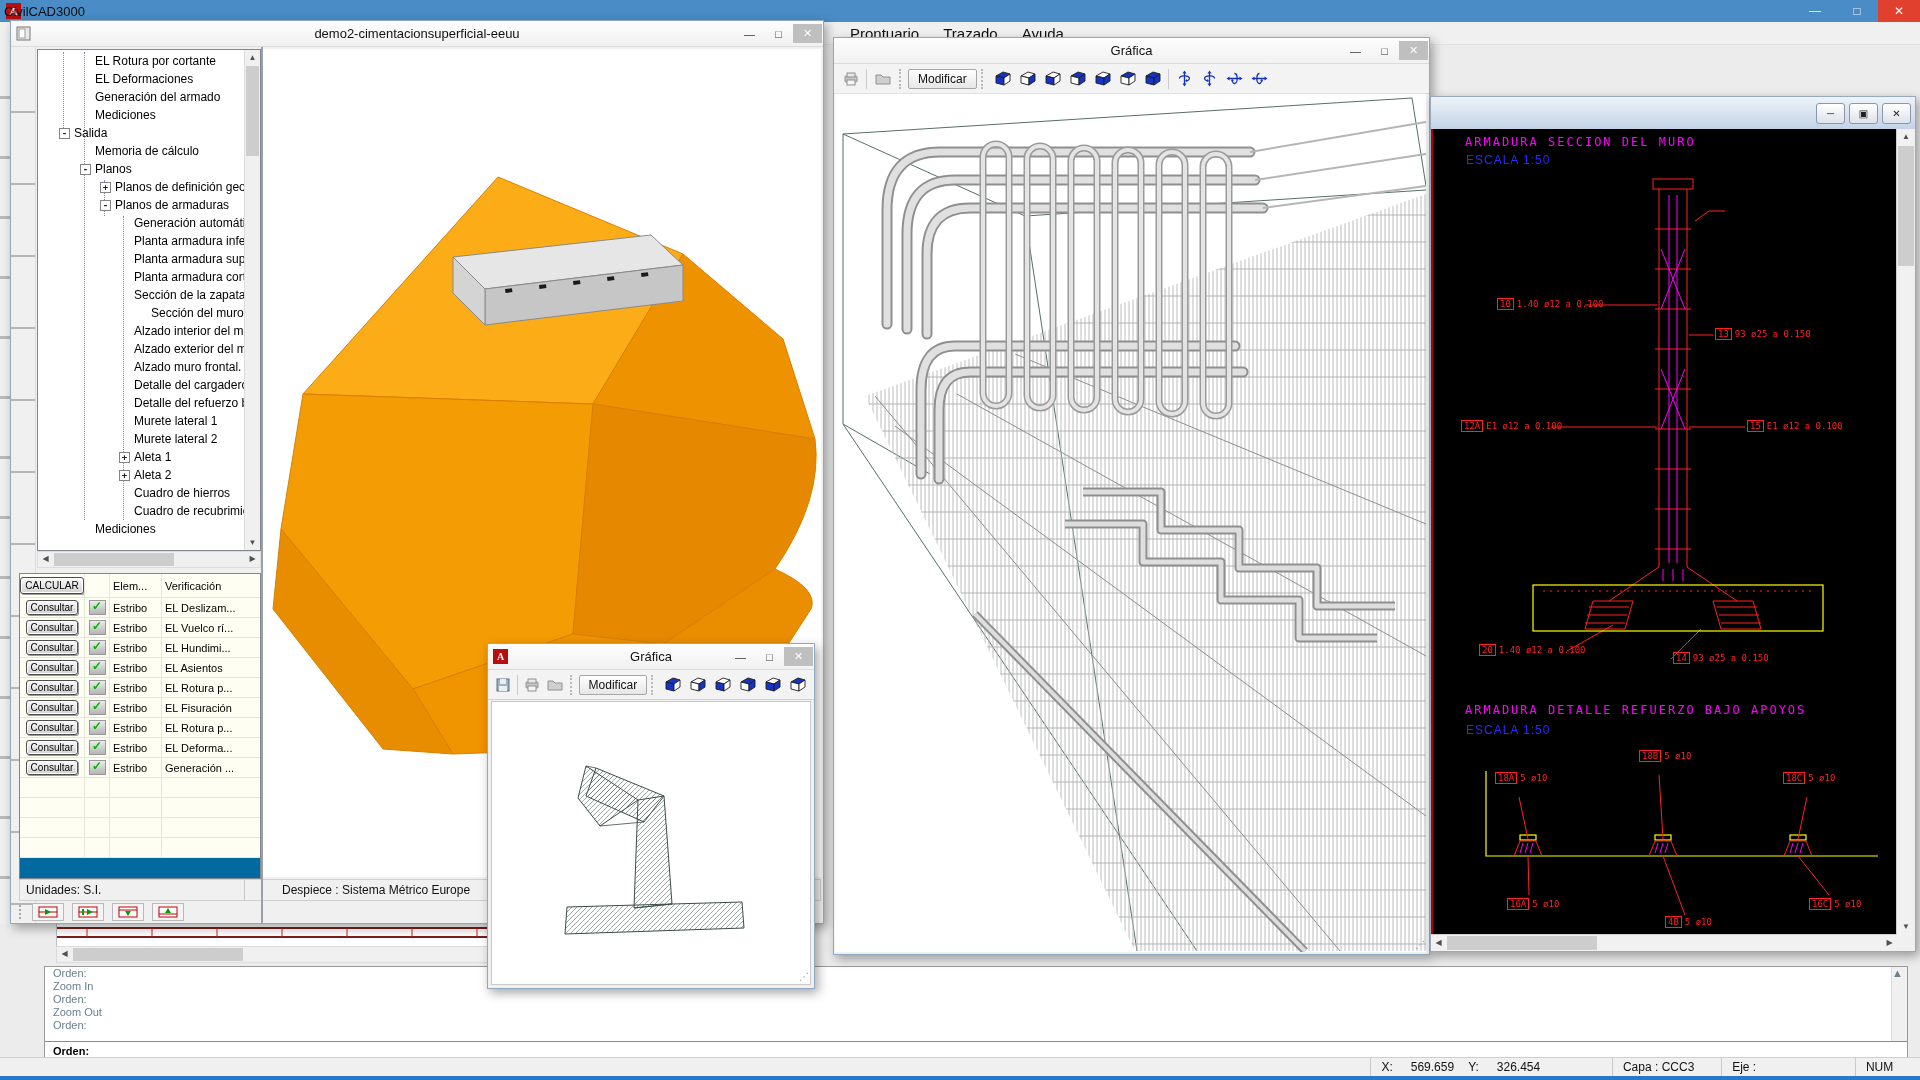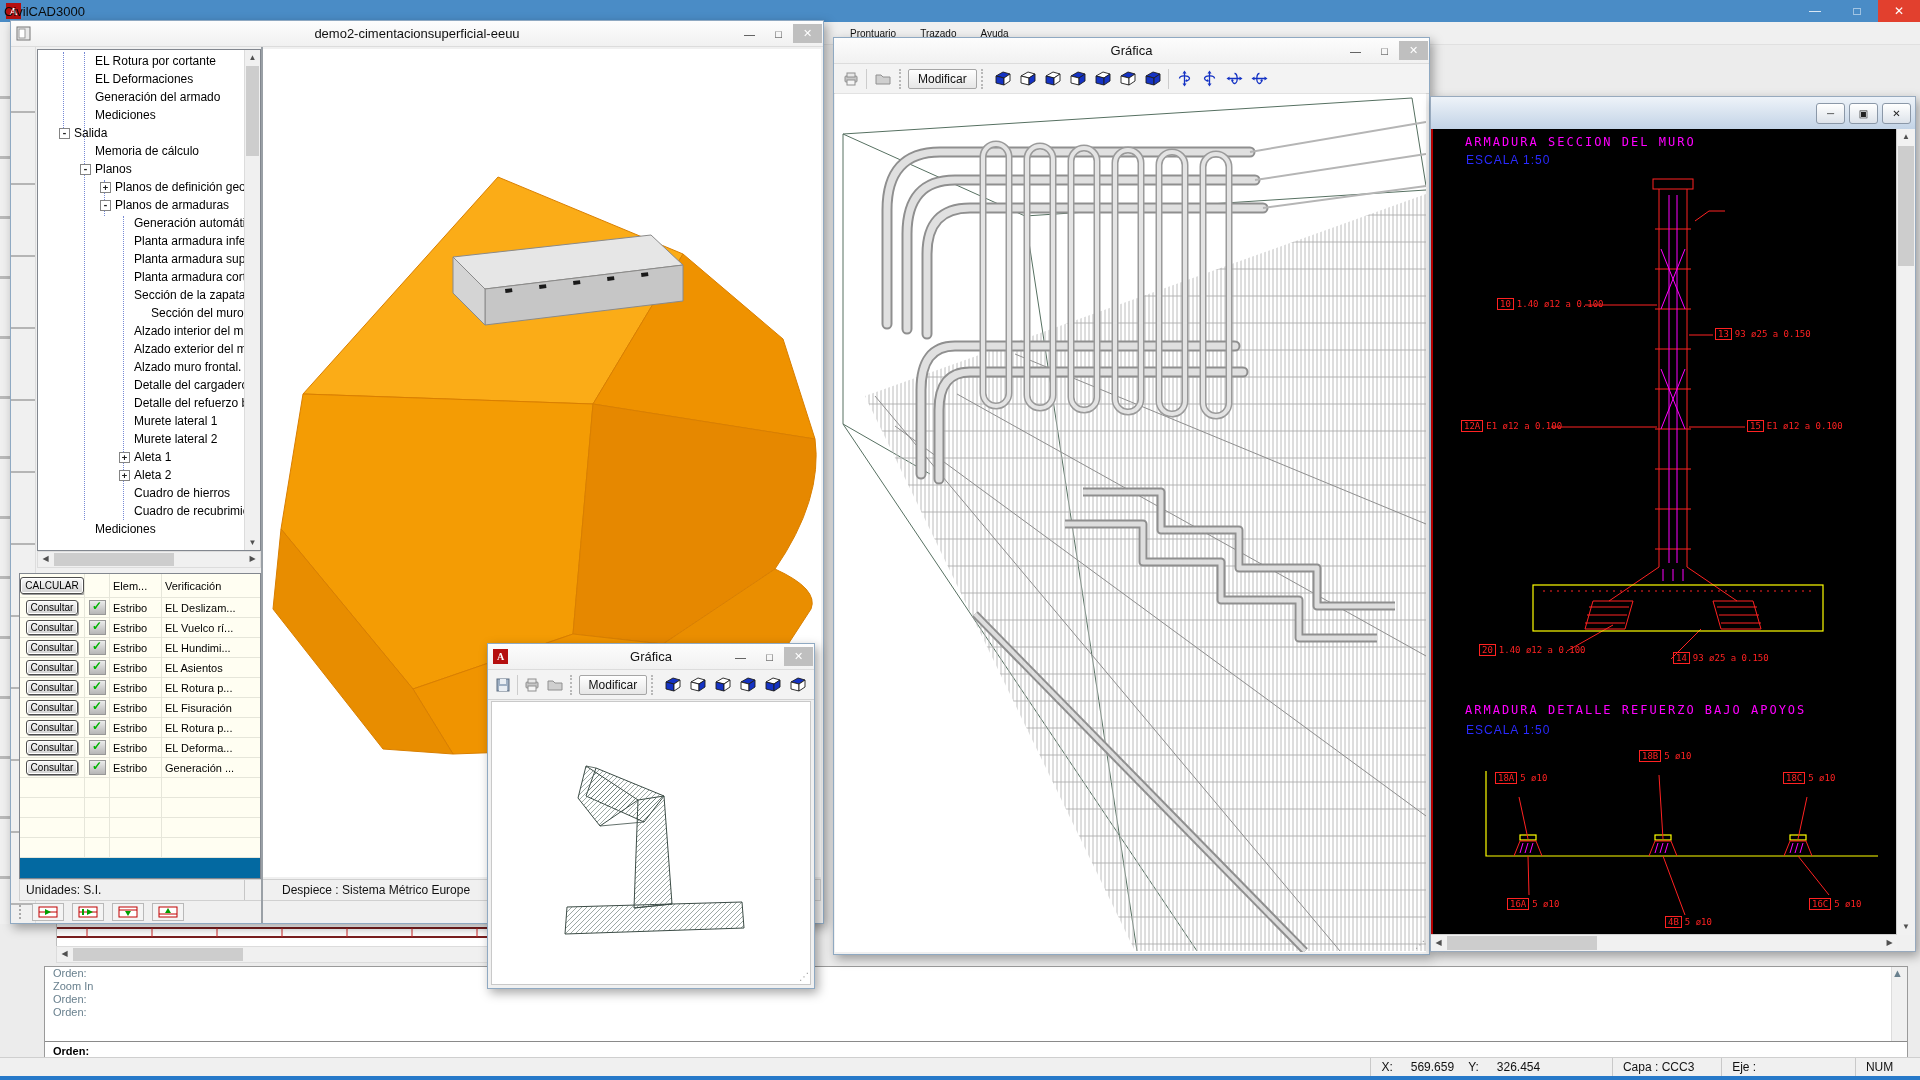--- a/index.html
+++ b/index.html
@@ -10,21 +10,21 @@
   .main-titlebar{position:absolute;left:0;top:0;width:1920px;height:22px;background:#4a8cc6;
                  display:flex;align-items:center;}
   .app-logo{width:15px;height:16px;margin-left:6px;background:#b50f0f;color:#fff;
             font:bold 11px/16px "Liberation Serif",serif;text-align:center;}
   .main-title{position:absolute;left:4px;right:0;text-align:left;font-size:13px;color:#0b0b0b;}
   .main-wbtns{margin-left:auto;display:flex;z-index:2;}
   .main-wbtn{width:42px;height:22px;display:flex;align-items:center;justify-content:center;
              color:#eaf2fa;font-size:12px;}
   .main-wbtn.close{background:#e2402e;color:#fff;}
   .menubar{position:absolute;left:0;top:22px;width:1920px;height:22px;background:#f0f0f0;
-           border-bottom:1px solid #e0e0e0;display:flex;align-items:center;font-size:10px;color:#111;}
+           border-bottom:1px solid #e0e0e0;display:flex;align-items:center;font-size:15px;color:#111;}
   .menubar .spacer{width:838px;}
   .menu-item{padding:0 12px;}
   .left-strip{position:absolute;left:0;top:44px;width:13px;height:880px;background:#f0f0f0;
               border-right:1px solid #d8d8d8;
               background-image:repeating-linear-gradient(#f0f0f0 0 52px,#b9b9b9 52px 55px,#f0f0f0 55px 60px);}
   
   .win{position:absolute;background:#f0f0f0;border:1px solid #8fa9c2;box-shadow:3px 4px 10px rgba(0,0,0,.35);}
   .tbar{height:25px;display:flex;align-items:center;background:linear-gradient(#fdfdfd,#f1f1f1);
         border-bottom:1px solid #dcdcdc;position:relative;}
   .tbar .ttl{position:absolute;left:0;right:0;text-align:center;font-size:13px;color:#111;}
@@ -184,20 +184,21 @@
     <div class="arr" style="left:0">◀</div>
     <div class="thumb" style="left:16px;width:170px"></div>
   </div>
 
   <div class="console">
     <div>
 
     <div class="hline">Orden:</div>
         <div class="hline">Zoom In</div>
         <div class="hline">Orden:</div>
+        <div class="hline">Zoom Out</div>
         <div class="hline">Orden:</div>
       </div>
     <div class="csb">
       <div class="arr">▲</div>
     </div>
     <div class="csep"></div>
     <div class="prompt">Orden:</div>
   </div>
 
   <div class="statusbar">

